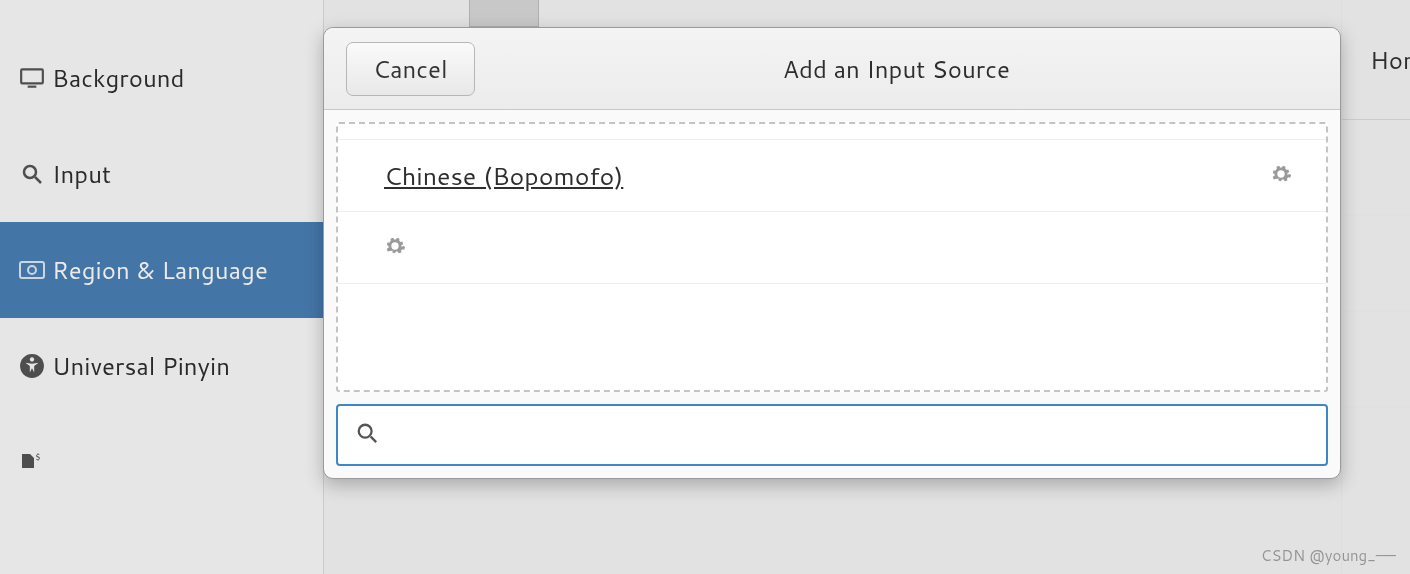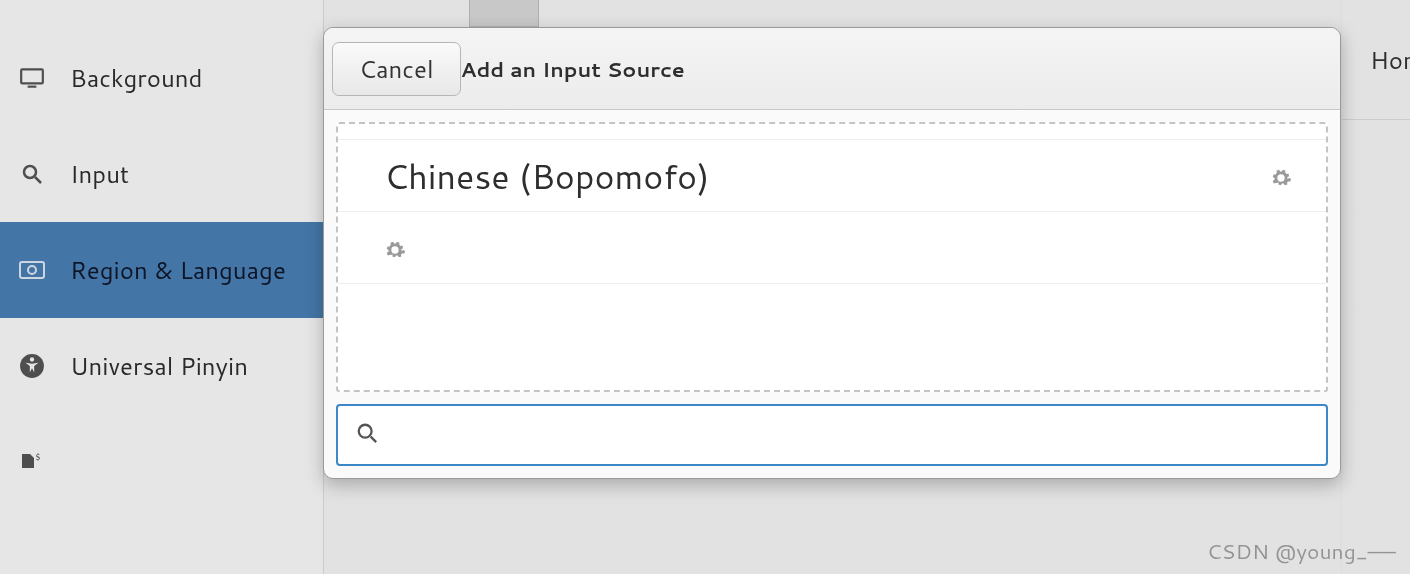--- a/index.html
+++ b/index.html
@@ -25,30 +25,30 @@
     .sidebar {
       width: 323px;
       background: #fafafa;
       display: flex;
       flex-direction: column;
       padding-top: 30px;
     }
     .sidebar-item {
       display: flex;
       align-items: center;
-      gap: 24px;
+      gap: 6px;
       padding: 0 18px;
       height: 96px;
       font-size: 24px;
       color: #2e2e2e;
       cursor: pointer;
     }
     .sidebar-item.selected {
       background: #4a7fb5;
-      color: #0f172a;
+      color: #ffffff;
     }
     .sidebar-item .icon-slot {
       width: 28px;
       height: 28px;
       display: flex;
       align-items: center;
       justify-content: center;
       color: #555;
     }
     .sidebar-item.selected .icon-slot { color: #dde9f4; }
@@ -85,21 +85,21 @@
       color: #2e2e2e;
     }
     .right-block {
       height: 96px;
       border-bottom: 1px solid #e0e0e0;
     }
     .watermark {
       position: absolute;
       right: 14px;
       bottom: 8px;
-      font-size: 21px;
+      font-size: 15px;
       color: rgba(0,0,0,0.35);
       filter: none;
     }
     
     .dialog {
       position: absolute;
       left: 323px;
       top: 27px;
       width: 1018px;
       height: 452px;
@@ -107,21 +107,21 @@
       border: 1px solid #9a9a9a;
       border-radius: 10px;
       box-shadow: 0 6px 18px rgba(0,0,0,0.25);
       display: flex;
       flex-direction: column;
     }
     .dialog-header {
       height: 82px;
       display: flex;
       align-items: center;
-      padding: 0 8px;
+      padding: 0 22px;
       border-bottom: 1px solid #c8c8c8;
       background: linear-gradient(#f4f4f4, #ececec);
       border-radius: 10px 10px 0 0;
     }
     .btn {
       height: 54px;
       padding: 0 26px;
       font-size: 24px;
       border: 1px solid #b6b6b6;
       border-radius: 7px;
@@ -129,23 +129,23 @@
       color: #333;
       cursor: pointer;
     }
     .btn-add {
       color: #a0a0a0;
       background: linear-gradient(#f7f7f7, #efefef);
       border-color: #cfcfcf;
     }
     .dialog-title {
       flex: 1;
-      text-align: left;
-      font-size: 21px;
-      font-weight: 700;
+      text-align: center;
+      font-size: 24px;
+      font-weight: 400;
       color: #2e2e2e;
     }
     .dialog-body {
       flex: 1;
       padding: 12px;
       display: flex;
       flex-direction: column;
       gap: 12px;
     }
     .source-list {
@@ -160,24 +160,25 @@
       position: absolute;
       left: 0; right: 0;
       top: -56px;
     }
     .source-row {
       height: 72px;
       display: flex;
       align-items: center;
       justify-content: space-between;
       padding: 0 34px 0 46px;
-      font-size: 34px;
+      font-size: 25px;
       color: #2e2e2e;
       border-bottom: 1px solid #eee;
       cursor: pointer;
+      text-decoration: underline;
     }
     .source-row.selected {
       background: #f3f3f3;
     }
     .gear-svg { color: #9a9a9a; }
     .search-wrap {
       height: 62px;
       border: 2px solid #3b87c8;
       border-radius: 4px;
       background: #fff;

